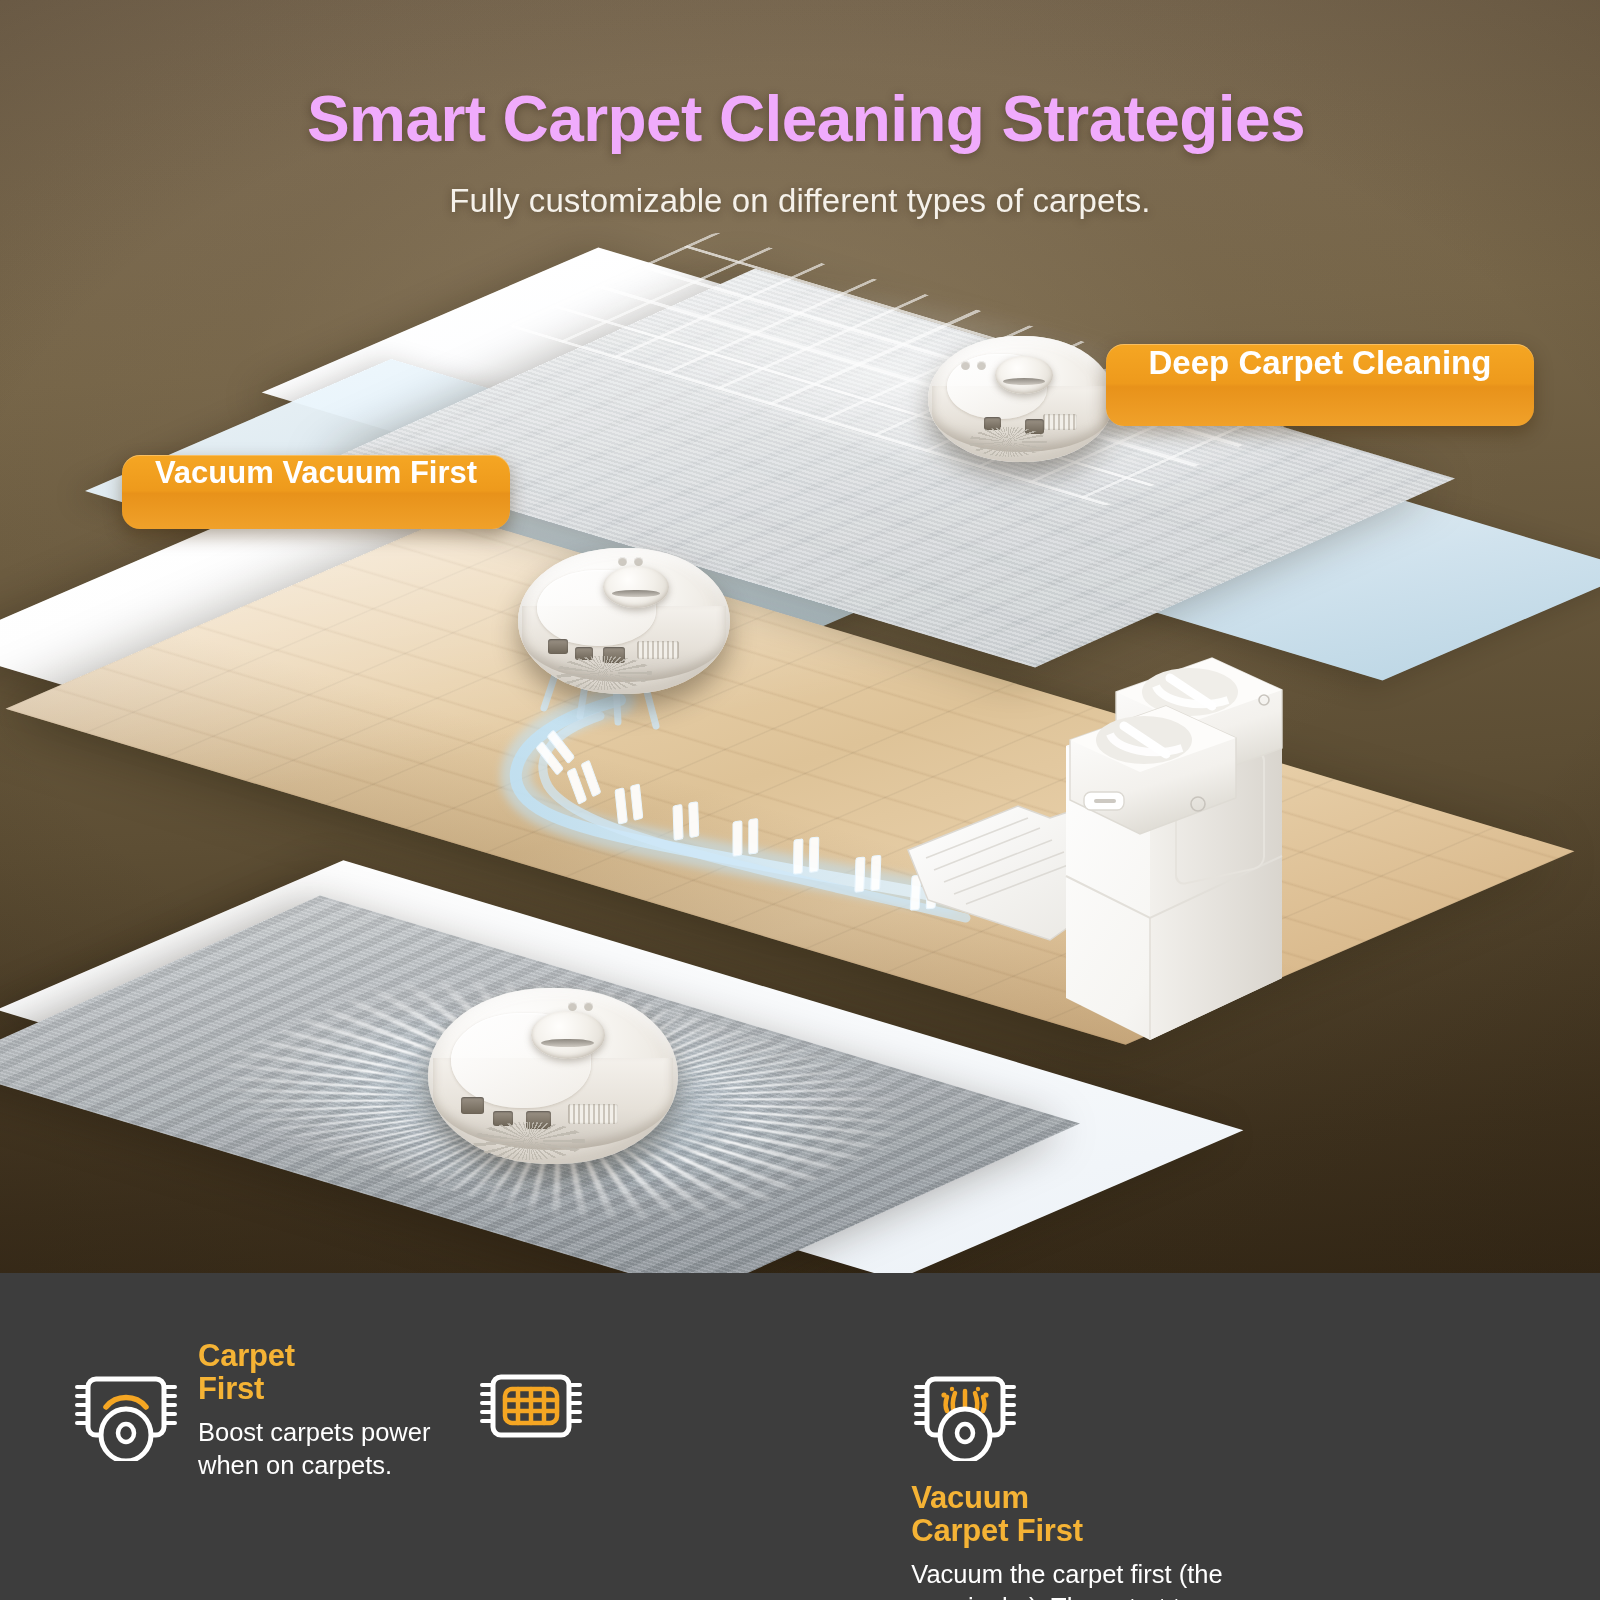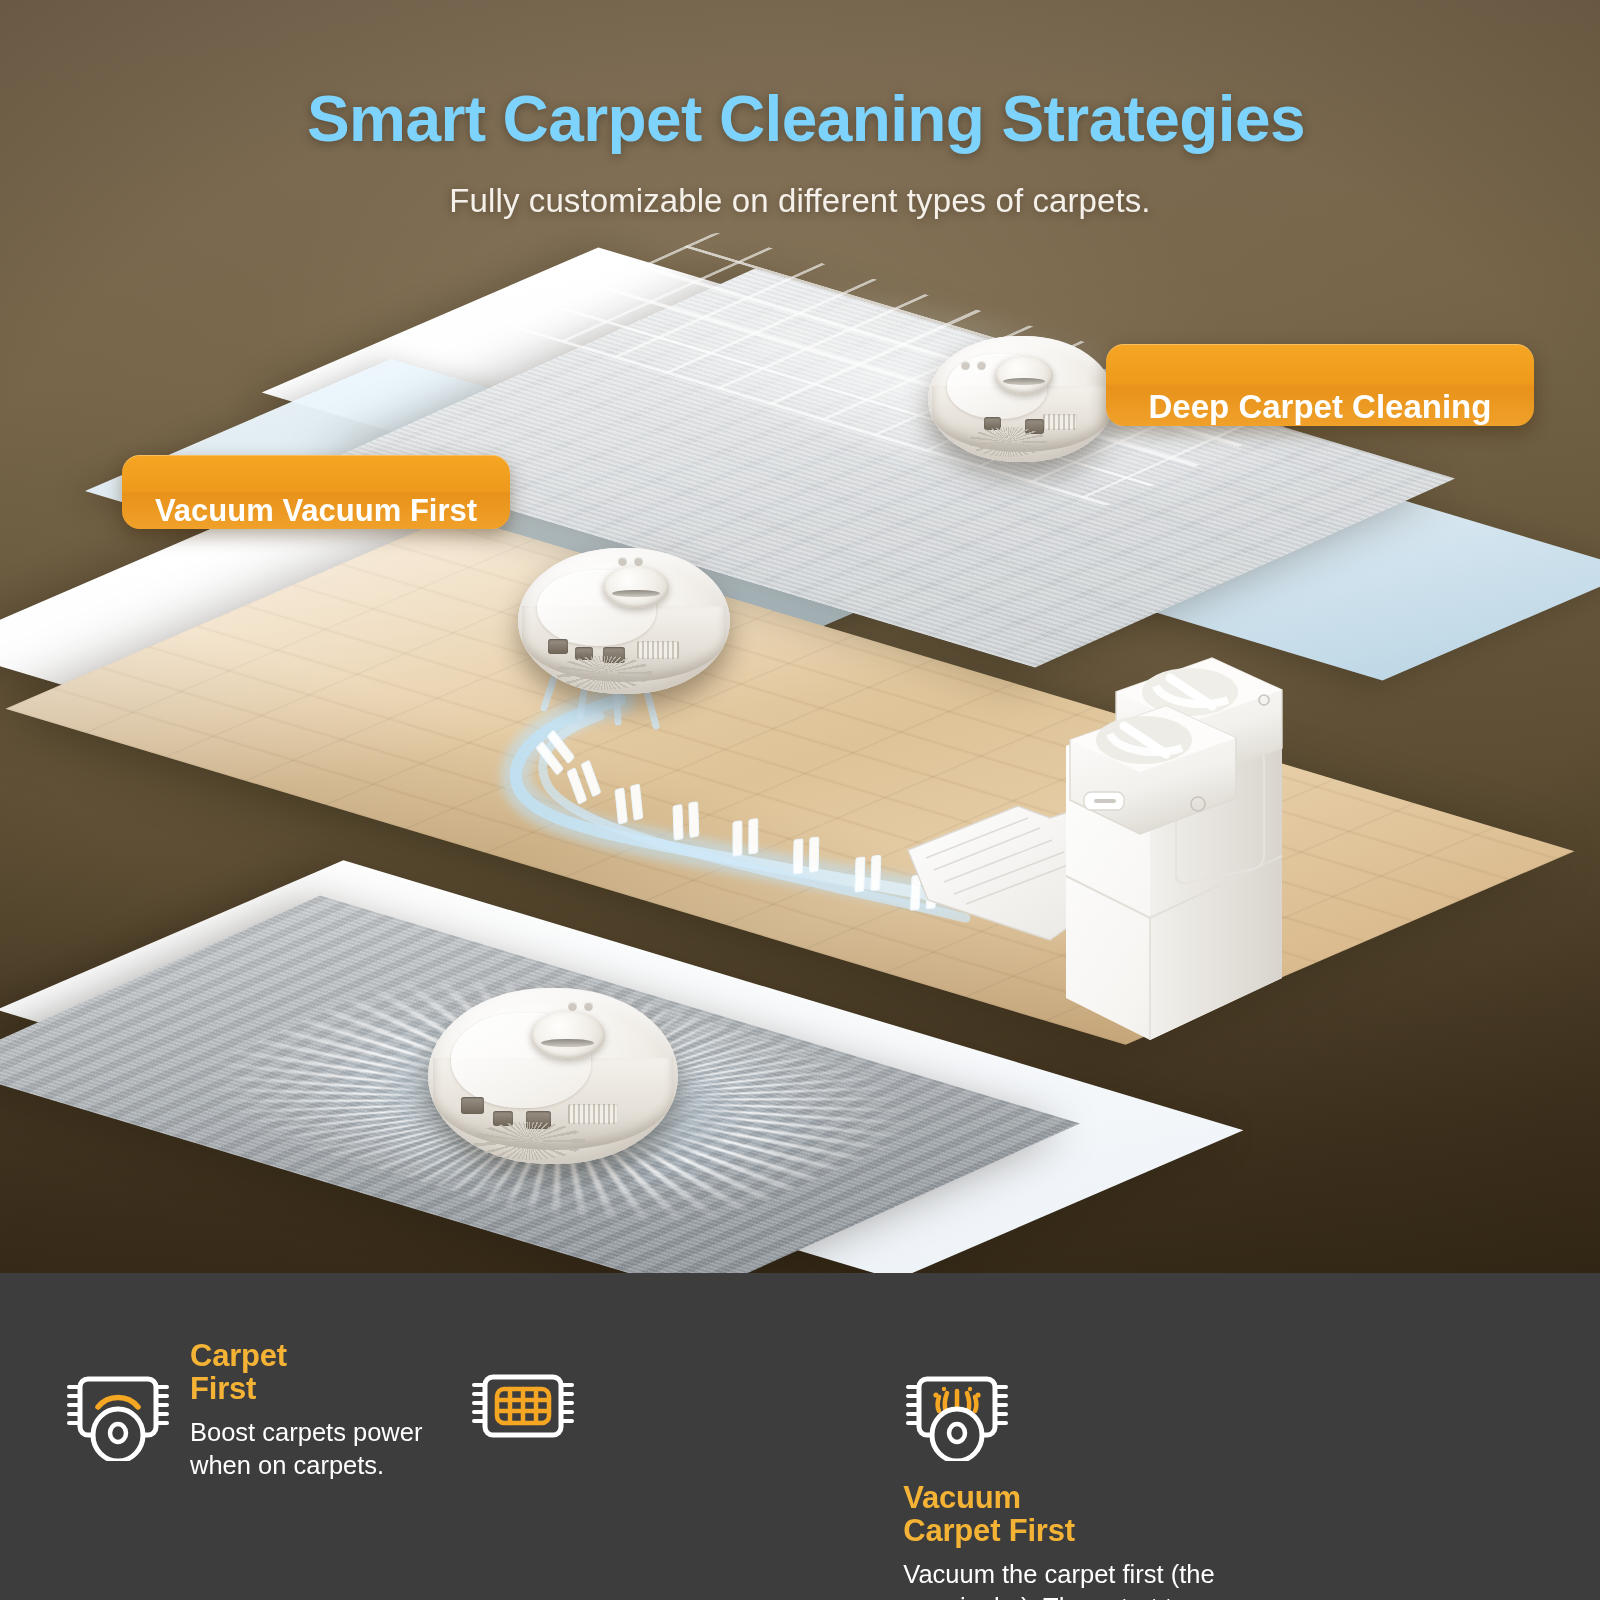--- a/index.html
+++ b/index.html
@@ -22,21 +22,21 @@
   }
   .scene-bg::after{
     content:""; position:absolute; inset:0;
     background:radial-gradient(ellipse 1500px 900px at 50% 44%, rgba(0,0,0,0) 55%, rgba(40,28,14,.38) 100%);
   }
 
   
   .header { position:absolute; left:0; top:0; width:1600px; text-align:center; z-index:40; }
   .title {
     margin-top:82px;
-    font-size:64px; font-weight:700; color:#7dd3fc; letter-spacing:-.6px;
+    font-size:64px; font-weight:700; color:#f0abfc; letter-spacing:-.6px;
     text-shadow:0 2px 10px rgba(40,28,14,.40);
     padding-left:12px;
   }
   .subtitle {
     margin-top:26px;
     font-size:33px; font-weight:400; color:#f5f1ea; letter-spacing:.1px;
     text-shadow:0 2px 8px rgba(40,28,14,.40);
   }
 
   
@@ -218,38 +218,38 @@
     background:repeating-conic-gradient(from 0deg at 50% 50%, rgba(190,185,175,.9) 0deg 4deg, rgba(255,255,255,0) 4deg 11deg);
     filter:blur(.3px);
   }
 
   
   .dock{ position:absolute; }
 
   
   .badge{
     position:absolute; z-index:35;
-    display:flex; align-items:flex-end; justify-content:center;
+    display:flex; align-items:flex-start; justify-content:center;
     border-radius:18px;
     background:linear-gradient(180deg,#F5A623 0%, #EE9A1C 48%, #E8921A 52%, #F0A12A 100%);
     color:#fff; font-weight:700;
     box-shadow:0 7px 18px rgba(60,36,6,.38), inset 0 1px 0 rgba(255,255,255,.28);
     white-space:nowrap;
   }
   #badge-deep{ left:1106px; top:344px; width:428px; height:82px; font-size:33px; }
   #badge-vacuum{ left:122px; top:455px; width:388px; height:74px; font-size:31px; }
   #badge-boost{ left:78px; top:918px; width:282px; height:72px; font-size:31px; }
 
   
   .footer{
     position:absolute; left:0; top:1273px; width:1600px; height:327px;
     background:#3d3d3d; z-index:50;
   }
   .features{
-    position:absolute; left:0; top:0; width:1408px; height:327px;
+    position:absolute; left:8px; top:0; width:1408px; height:327px;
     display:flex; align-items:flex-start;
     padding:64px 40px 0 56px; gap:0;
   }
   .feature{ display:flex; align-items:flex-start; gap:18px; }
   .feature:nth-child(1){ width:470px; padding-left:8px; }
   .feature:nth-child(2){ width:500px; padding-left:10px; }
   .feature:nth-child(3){ width:560px; padding-left:16px;flex-direction:column; }
   .f-icon{ flex:0 0 auto; width:108px; height:110px; margin-top:14px; }
   .f-text{ padding-top:2px; }
   .f-title{

